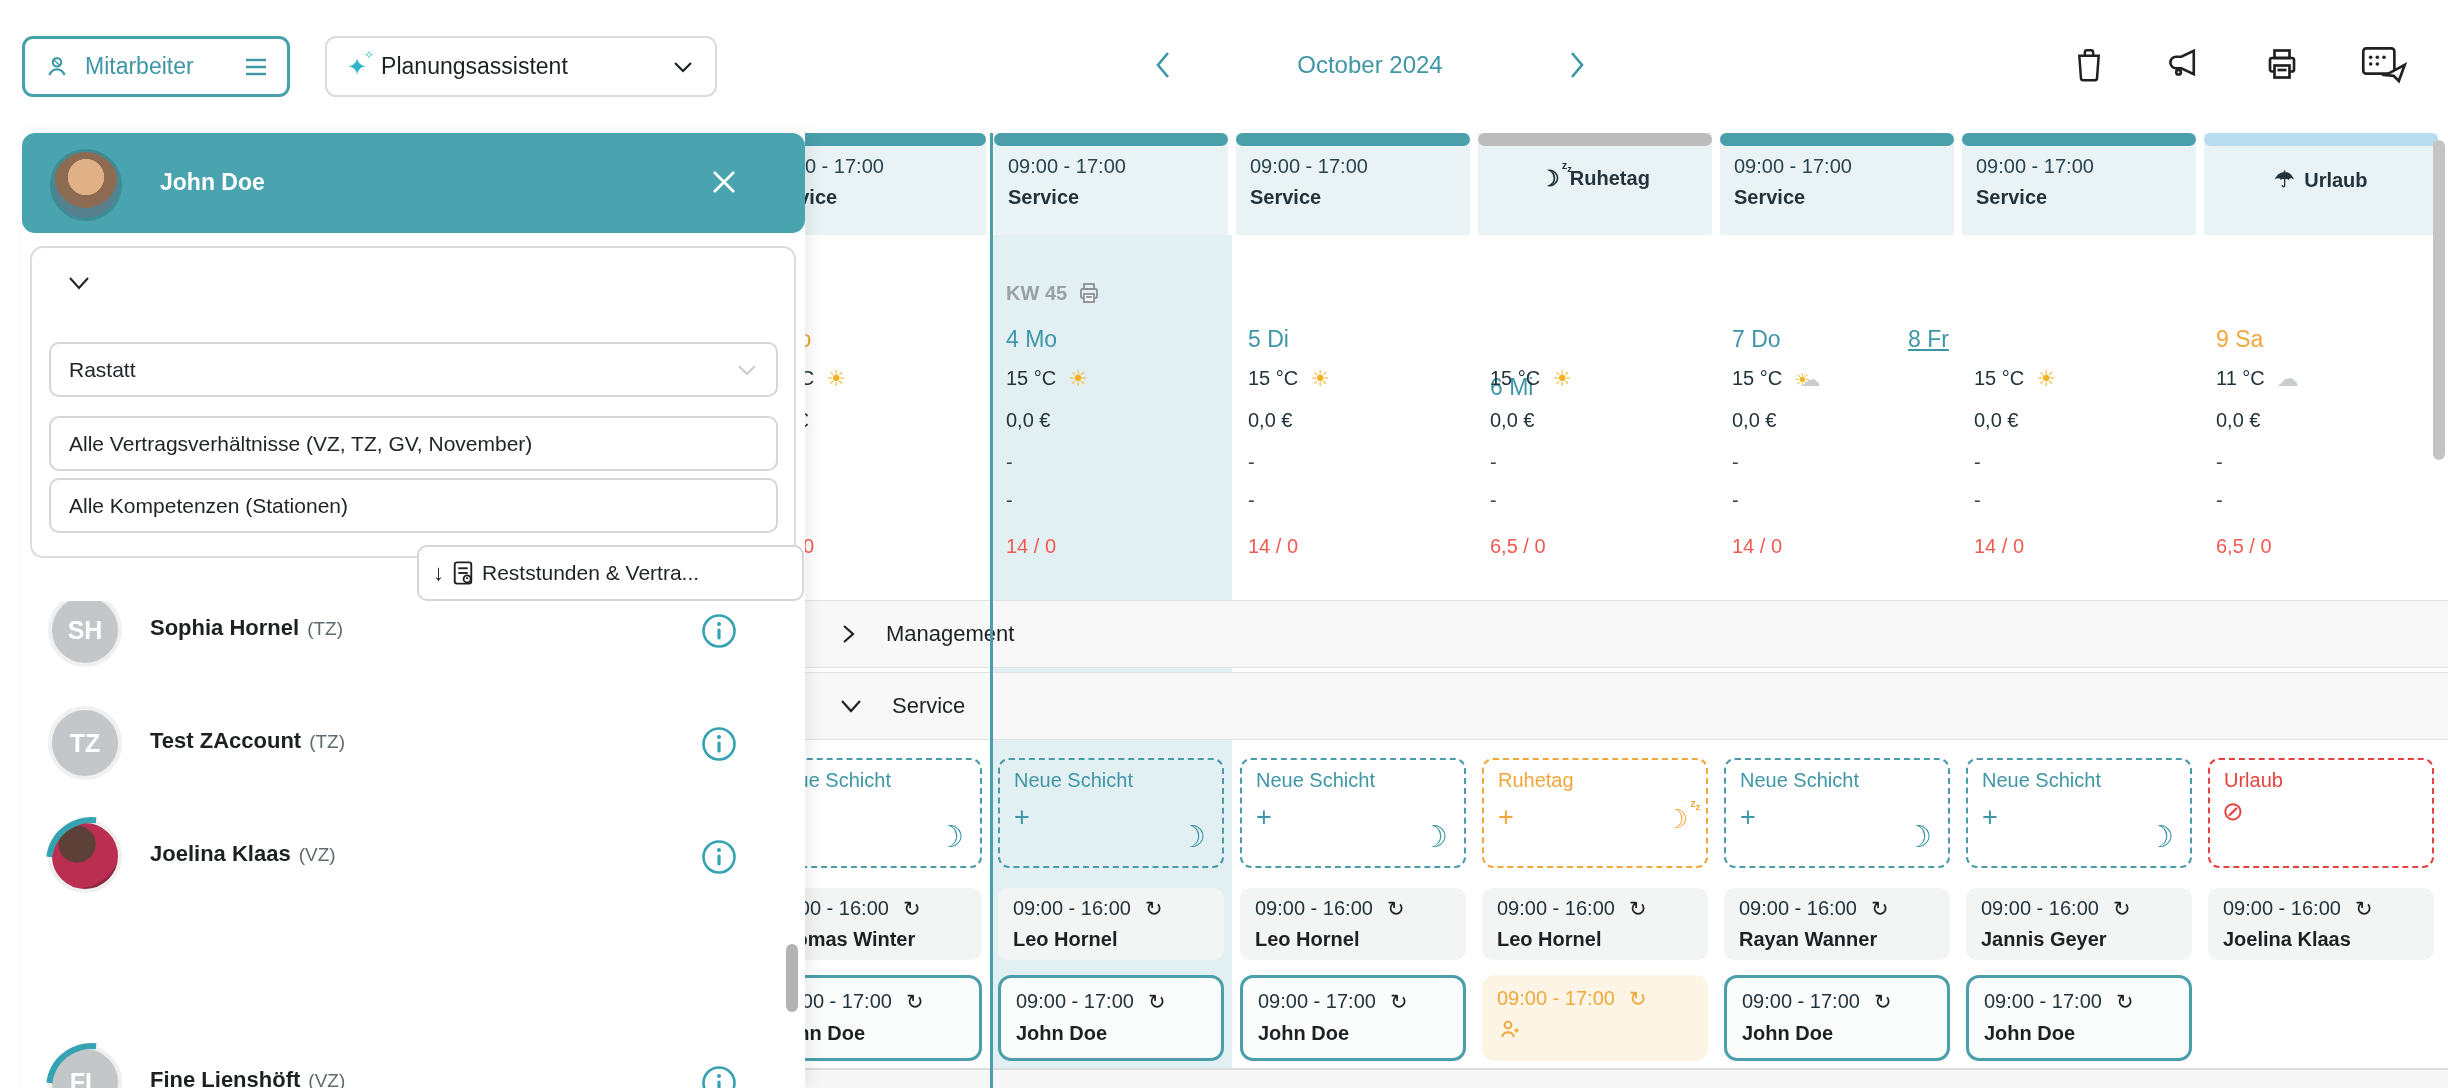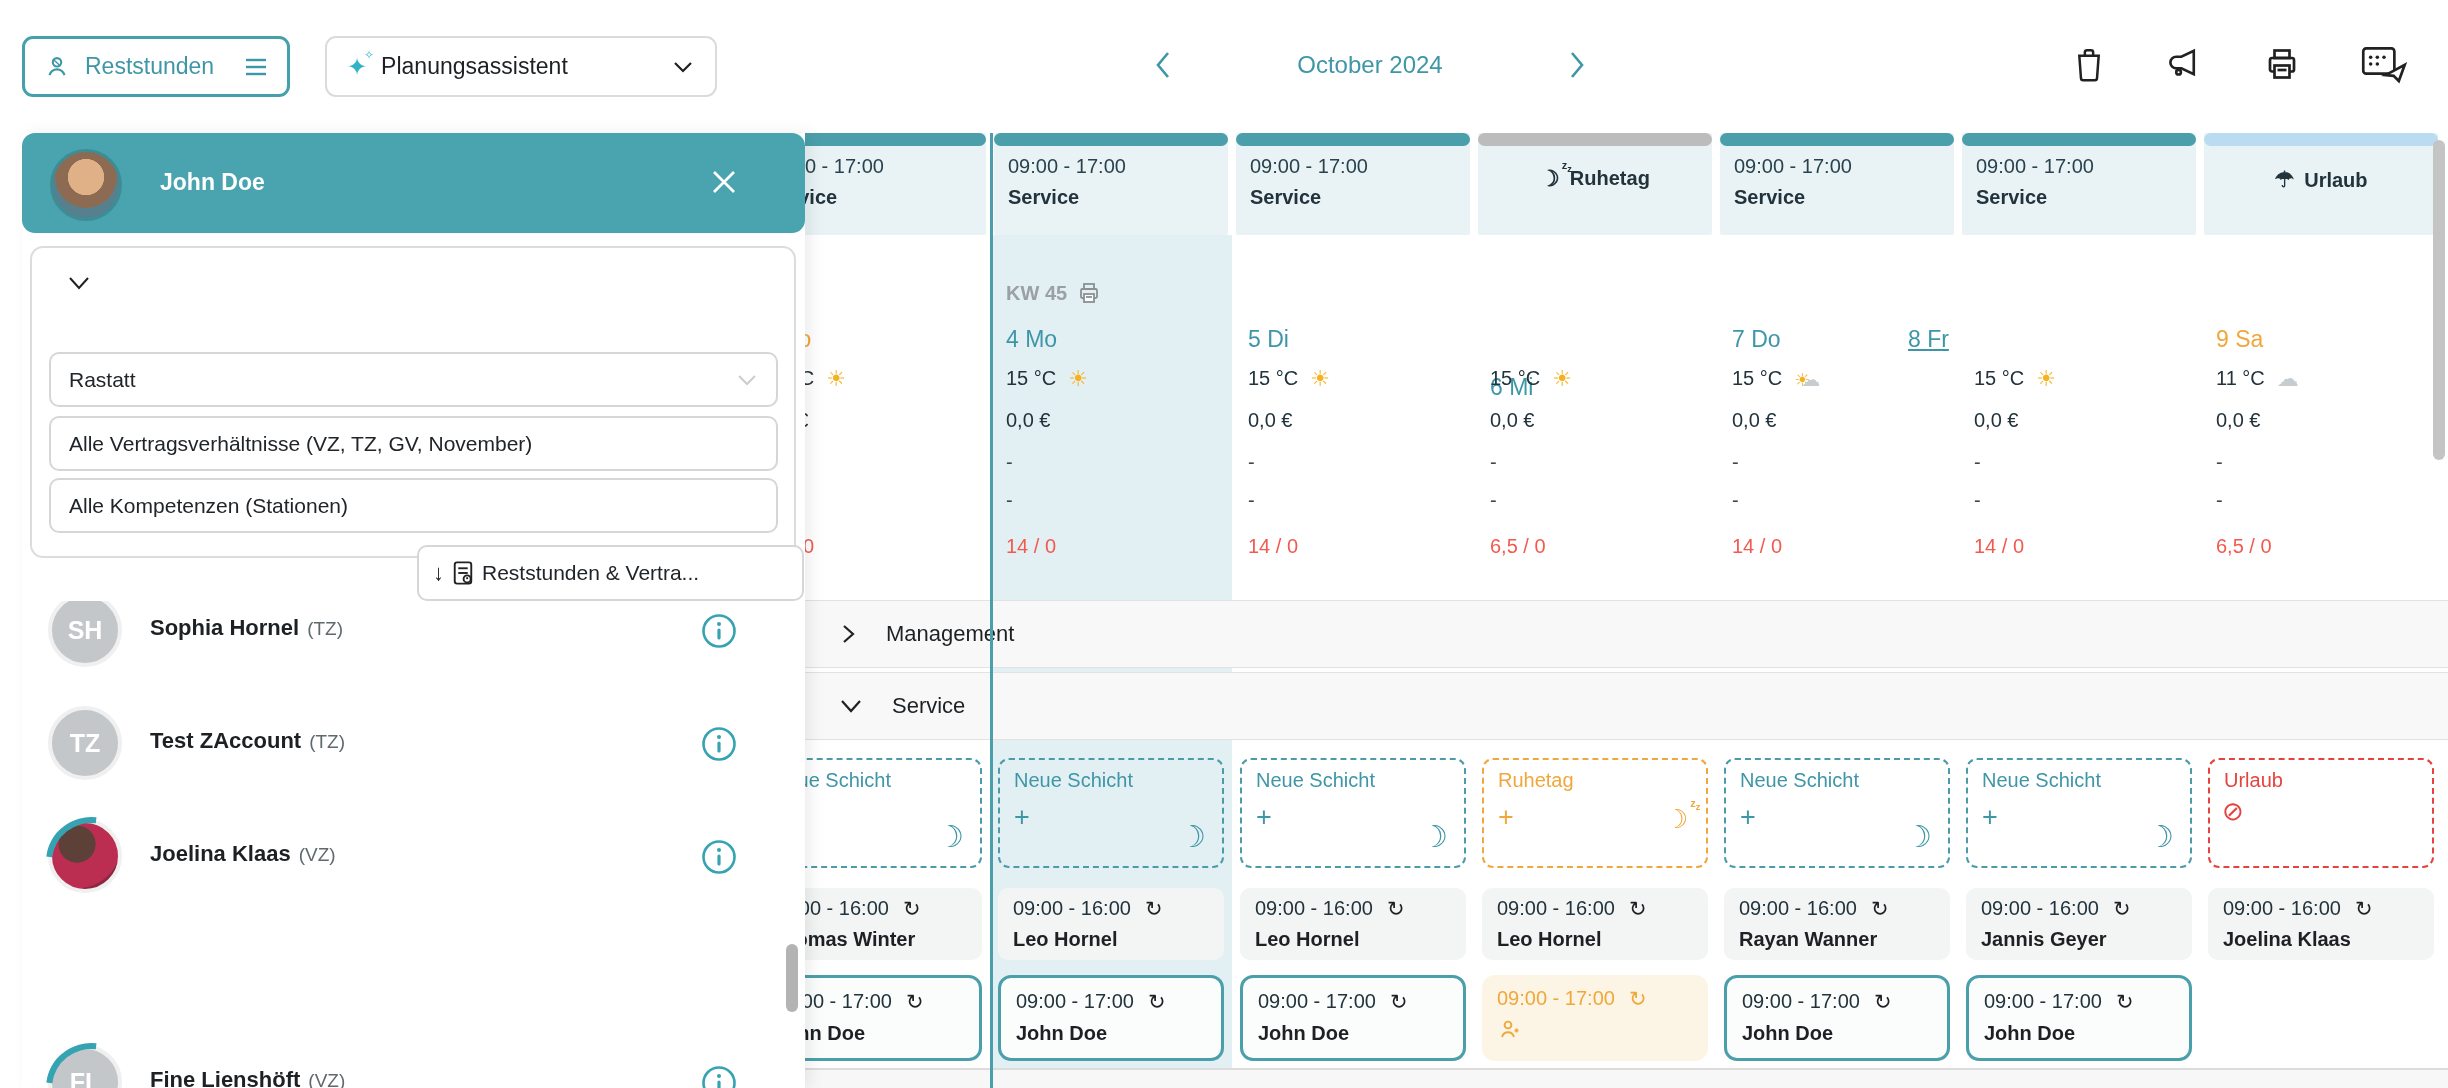--- a/index.html
+++ b/index.html
@@ -90,21 +90,21 @@
   #panel-avatar{left:28px;top:16px;width:66px;height:66px;border:3px solid #3d8d97;
     background:radial-gradient(circle at 50% 38%,#e0b087 34%,#8c6b52 35% 58%,#57808f 59%);}
   #panel-close{position:absolute;left:686px;top:33px;cursor:pointer;}
 
   #filter-card{position:absolute;left:8px;top:113px;width:766px;height:312px;border:2px solid #dcdcdc;
     border-radius:13px;background:#fff;box-sizing:border-box;}
   #filter-collapse{position:absolute;left:34px;top:26px;cursor:pointer;}
   .ffield{position:absolute;left:17px;width:729px;height:55px;border:2px solid #d4d6d8;border-radius:10px;
     box-sizing:border-box;display:flex;align-items:center;padding:0 18px;font-size:21px;color:#212529;
     background:#fff;cursor:pointer;}
-  #ffield-1{top:104px;text-align:right;} #ffield-2{top:168px;} #ffield-3{top:230px;}
+  #ffield-1{top:94px;text-align:right;} #ffield-2{top:168px;} #ffield-3{top:230px;}
   .fchev{margin-left:auto;}
 
   #search-row{position:absolute;left:3px;top:412px;width:779px;height:56px;}
   #search-box{position:absolute;left:0;top:0;width:382px;height:56px;border:2px solid #d4d6d8;border-radius:10px;
     box-sizing:border-box;background:#fff;}
   #search-input{position:absolute;left:16px;top:12px;width:290px;border:none;outline:none;font-size:21px;
     color:#212529;font-family:"Liberation Sans",sans-serif;}
   #search-input::placeholder{color:#b9bec2;}
   #search-divider{position:absolute;left:326px;top:4px;bottom:4px;width:2px;background:#e3e5e7;border-radius:2px;}
   #search-btn{position:absolute;left:334px;top:10px;cursor:pointer;}
@@ -133,21 +133,21 @@
 <div id="app">
 
   <div class="abs" id="btn-mitarbeiter">
     <span>
       <svg width="28" height="28" viewBox="0 0 24 24" fill="none" stroke="#3e96a6" stroke-width="1.8">
         <circle cx="12" cy="8" r="3.6"></circle>
           <path d="M5.5 19c1.2-3.4 3.5-5 6.5-5s5.3 1.6 6.5 5"></path>
         <path d="M8.6 5.4 L15 11.2" stroke-width="1.2"></path>
         </svg>
     </span>
-    <span class="lbl">Reststunden</span>
+    <span class="lbl">Mitarbeiter</span>
     <span style="margin-left:auto;">
       <svg width="26" height="22" viewBox="0 0 26 22" stroke="#3e96a6" stroke-width="2.4">
         <line x1="3" y1="4" x2="23" y2="4"></line>
           <line x1="3" y1="11" x2="23" y2="11"></line>
           <line x1="3" y1="18" x2="23" y2="18"></line>
         </svg>
     </span>
   </div>
 
   <div class="abs" id="btn-assistant">

